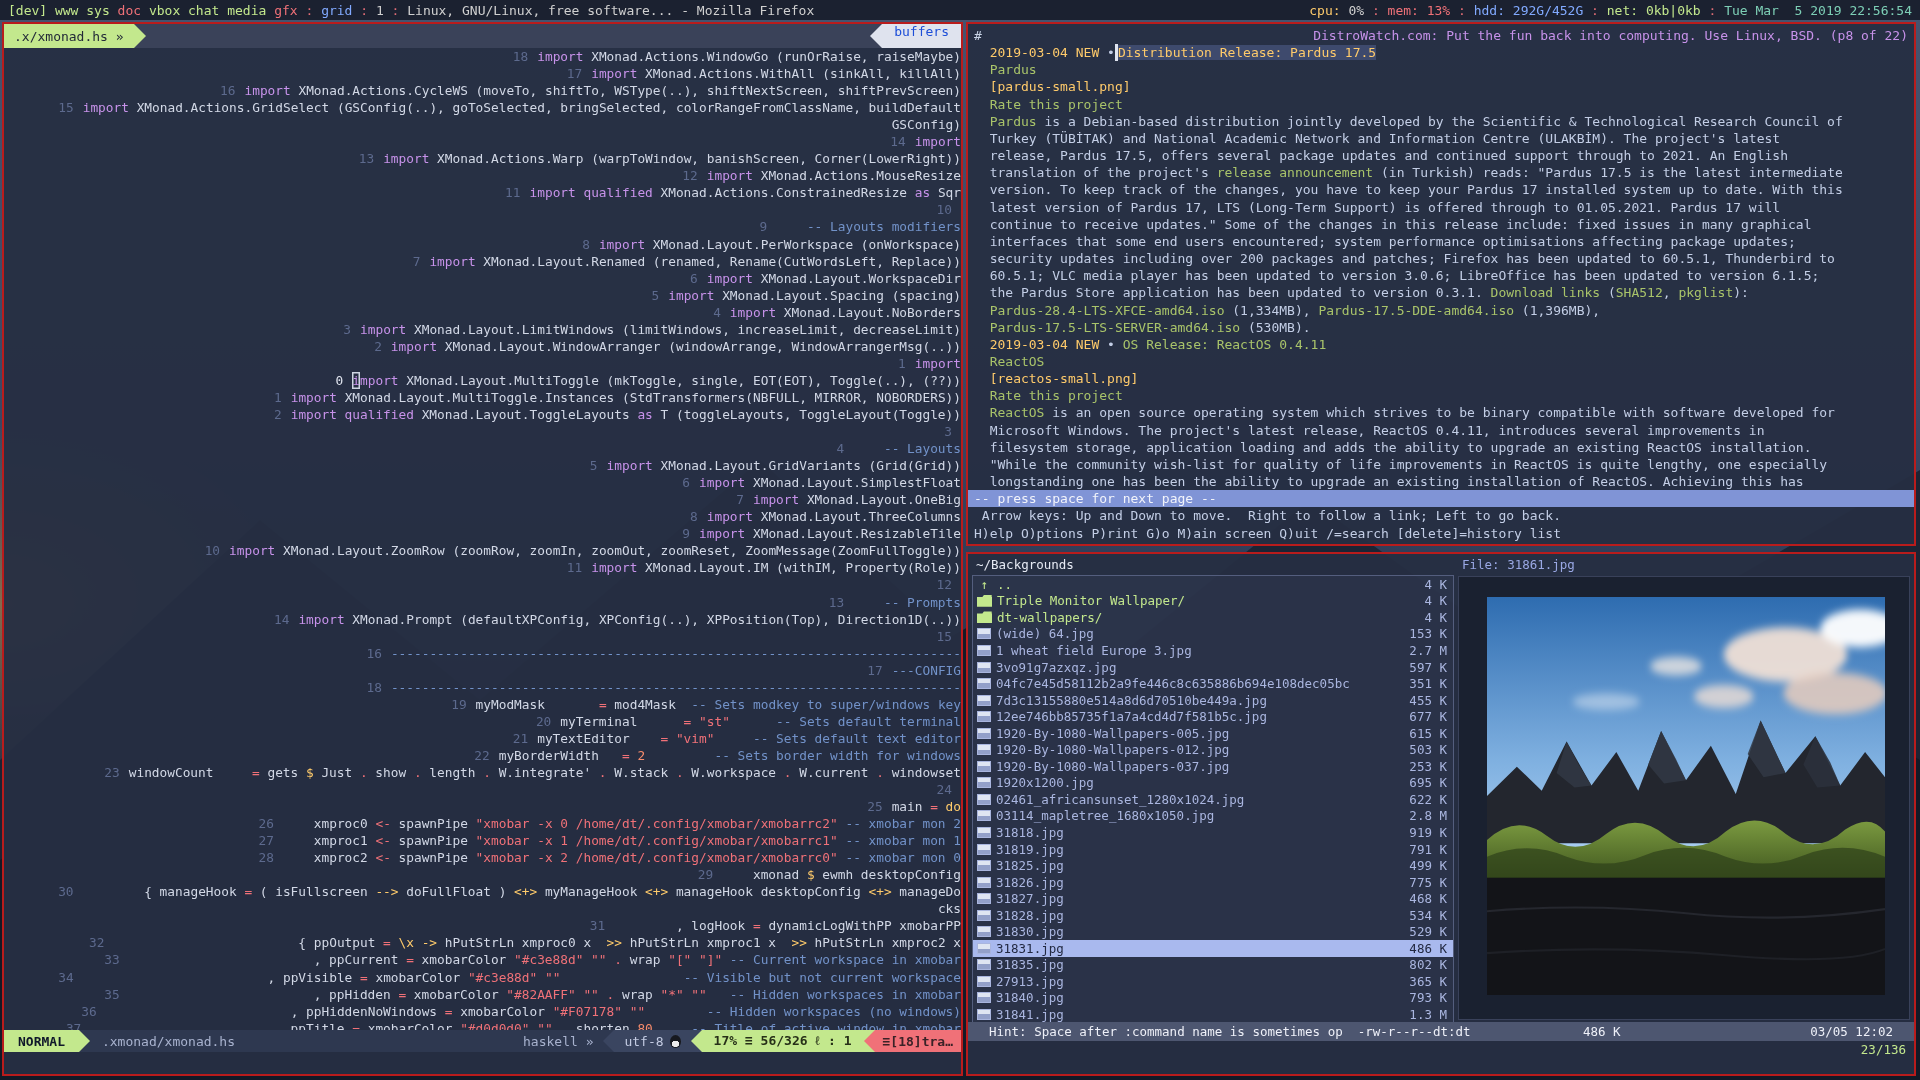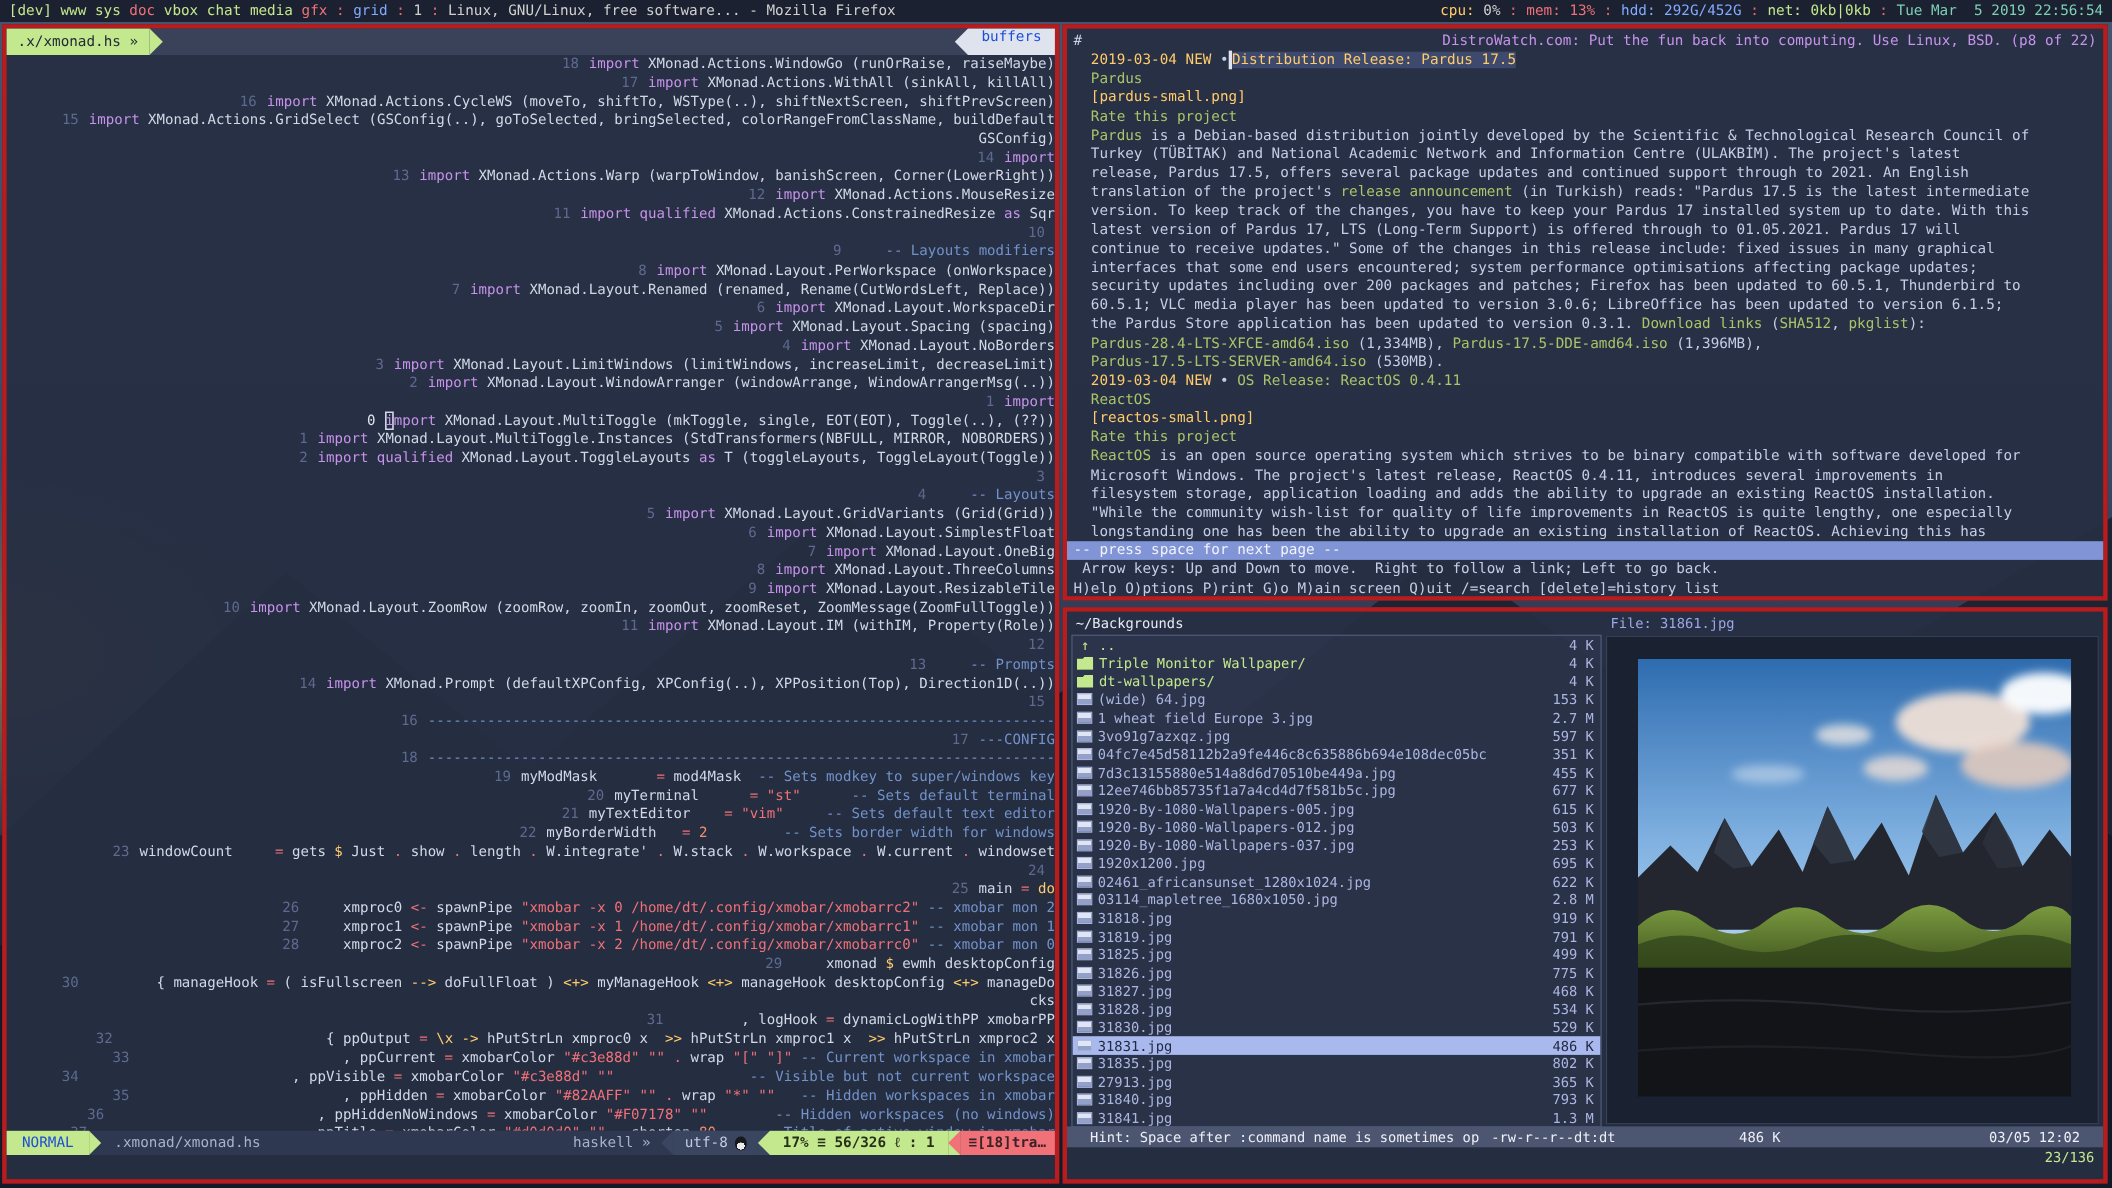--- a/index.html
+++ b/index.html
@@ -13,42 +13,42 @@
   #wallpaper svg{position:absolute;inset:0;}
   
   #xmobar{position:absolute;left:0;top:0;width:1920px;height:20px;background:#1b2130;
           display:flex;align-items:center;padding:0 8px;box-sizing:border-box;
           font-size:13px;white-space:pre;}
   #xmobar .spacer{flex:1}
   .tk-cur{color:#c3e88d}.tk-g{color:#c3e88d}.tk-rr{color:#f07178}
   .tk-b{color:#82aaff}.tk-y{color:#ffcb6b}.tk-p{color:#f07178}.tk-w{color:#d0d0d0}
   .tk-te{color:#7dcfb6}.tk-sep{color:#e06c75}.tk-ti{color:#d0d0d0}.tk-sp{color:#d0d0d0}
   
-  .win{position:absolute;background:rgba(38,46,66,0.95);border:4px solid #b91c1c;box-sizing:border-box;}
+  .win{position:absolute;background:rgba(38,46,66,0.95);border:2px solid #b91c1c;box-sizing:border-box;}
   #vim-window{left:2px;top:22px;width:961px;height:1054px;}
   #lynx-window{left:966px;top:22px;width:950px;height:524px;}
   #vifm-window{left:966px;top:552px;width:950px;height:524px;}
   
   .tabline{height:24px;background:#3a4259;display:flex;align-items:stretch;font-size:13px;}
   .vtab{background:#c3e88d;color:#232a38;padding:0 10px;display:flex;align-items:center;}
   .arr-r-green{width:0;height:0;border-top:12px solid transparent;border-bottom:12px solid transparent;border-left:12px solid #c3e88d;}
   .arr-l-white{width:0;height:0;border-top:12px solid transparent;border-bottom:12px solid transparent;border-right:12px solid #dfe3ee;}
   .buffers{background:#dfe3ee;color:#1d4ed8;padding:0 12px;display:flex;}
   .code{position:absolute;left:0;top:24px;right:0;bottom:44px;overflow:hidden;
         font-size:12.8px;}
   .vrow{height:17.05px;line-height:17.05px;display:flex;white-space:pre;justify-content:flex-end;}
   .lnum{width:34px;flex:none;text-align:right;padding-right:9px;color:#5d6a8e;}
   .lnum.curn{color:#dfe3ee;}
   .tk-k{color:#c792ea}.tk-t{color:#d2d8e6}.tk-c{color:#7292c9}.tk-s{color:#f07178}
   .tk-n2{color:#f78c6c}.tk-o{color:#ffcb6b}.tk-r{color:#f07178}
   .tk-curc{color:#c792ea;box-shadow:inset 0 0 0 1.5px #cfd6e4;}
   .statusline{position:absolute;left:0;bottom:22px;right:0;height:22px;background:#2e3850;
               display:flex;align-items:stretch;font-size:13px;}
   .seg{display:flex;align-items:center;}
-  .seg-mode{background:#c3e88d;color:#1d4ed8;font-weight:normal;padding:0 14px;}
+  .seg-mode{background:#c3e88d;color:#0f172a;font-weight:bold;padding:0 14px;}
   .sl-arr-g{width:0;height:0;border-top:11px solid transparent;border-bottom:11px solid transparent;border-left:11px solid #c3e88d;}
   .seg-file{padding:0 12px;color:#a8b2ce;}
   .seg-ft{padding:0 10px;color:#a8b2ce;}
   .sl-arr-enc{width:0;height:0;border-top:11px solid transparent;border-bottom:11px solid transparent;border-right:11px solid #3a4560;}
   .seg-enc{background:#3a4560;color:#c3cbe2;padding:0 10px;gap:6px;}
   .sl-arr-pos{width:0;height:0;border-top:11px solid transparent;border-bottom:11px solid transparent;border-right:11px solid #c3e88d;background:#3a4560;}
   .seg-pos{background:#c3e88d;color:#273018;font-weight:bold;padding:0 12px;}
   .sl-arr-warn{width:0;height:0;border-top:11px solid transparent;border-bottom:11px solid transparent;border-right:11px solid #f07178;background:#c3e88d;}
   .seg-warn{background:#f07178;color:#3a2227;font-weight:bold;padding:0 8px;}
   .penguin{width:11px;height:13px;display:inline-block;border-radius:50% 50% 48% 48%;

